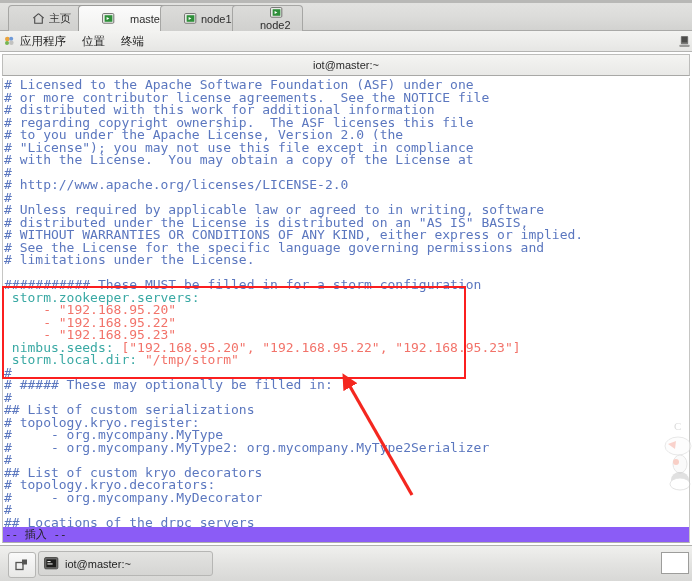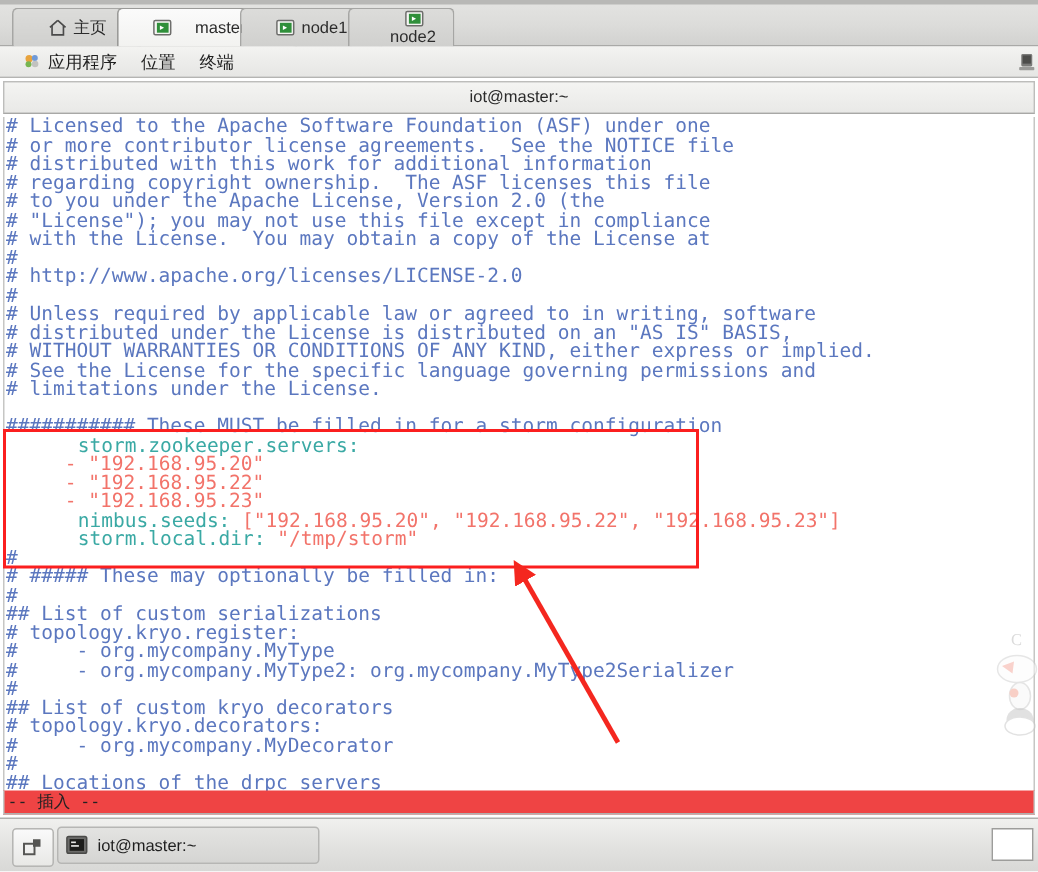--- a/index.html
+++ b/index.html
@@ -77,21 +77,20 @@
     position: absolute;
     left: 0; top: 31px;
     width: 692px; height: 21px;
     background: linear-gradient(to bottom,#f3f3f1 0%,#e6e6e4 100%);
     border-bottom: 1px solid #b4b4b2;
     box-sizing: border-box;
     display: flex;
     align-items: center;
     font-size: 11.5px;
     color: #1f1f1f;
-    padding-left: 12px;
   }
   .menubar .mitem { padding: 0 8px; white-space: nowrap; }
   .menubar .mfirst { padding-left: 20px; position: relative; }
   .gnome-logo {
     position: absolute;
     left: 4px; top: 50%;
     transform: translateY(-50%);
     width: 11px; height: 11px;
   }
   .tray-right {
@@ -137,33 +136,33 @@
     position: absolute;
     left: 1px; top: 1px;
     font-family: "DejaVu Sans Mono", monospace;
     font-size: 13px;
     line-height: 12.5px;
     white-space: pre;
     letter-spacing: 0px;
   }
   .vimtext .ln { height: 12.5px; }
   .c-com  { color: #5b77bf; }
-  .c-key  { color: #3aa9a4; padding-left: 40px; }
+  .c-key  { color: #3aa9a4; }
   .c-val  { color: #f2736a; }
   .c-punc { color: #f2736a; }
 
   .statusline {
     position: absolute;
     left: 2px; bottom: 2px;
     width: 688px; height: 16px;
     border-left: 1px solid #c6c6c4;
     border-right: 1px solid #c6c6c4;
     border-bottom: 1px solid #b0b0ae;
     box-sizing: border-box;
-    background: #ef4444;
+    background: #8b5cf6;
     font-family: "DejaVu Sans Mono", monospace;
     font-size: 11px;
     color: #222222;
     display: flex;
     align-items: center;
     padding-left: 2px;
   }
 
   
   .annot-box {

